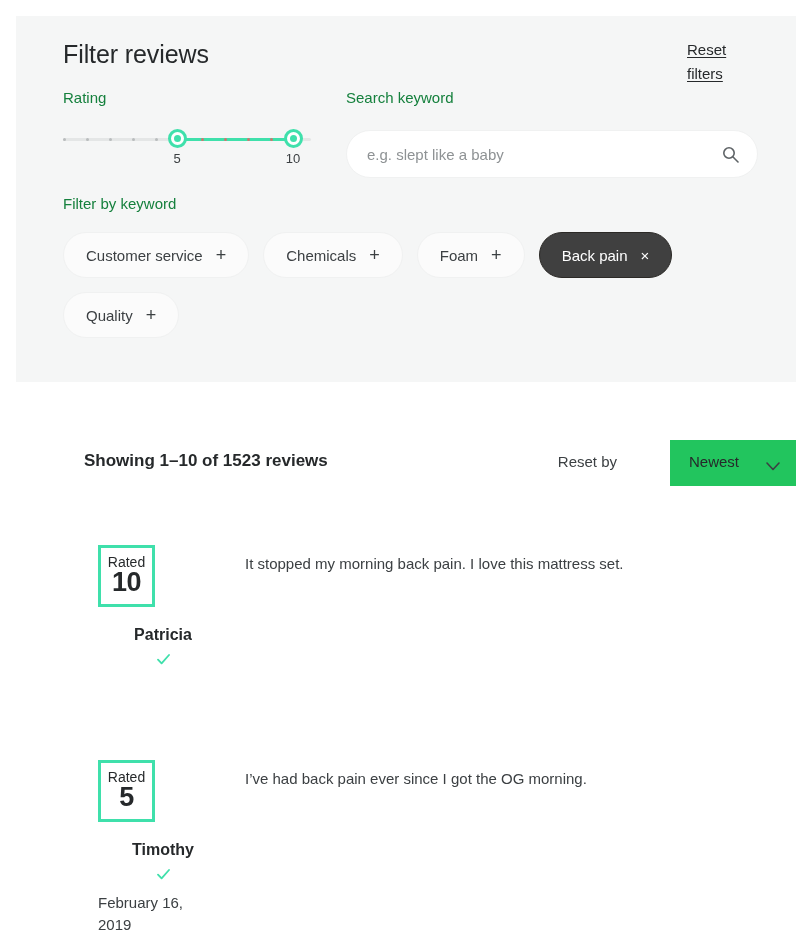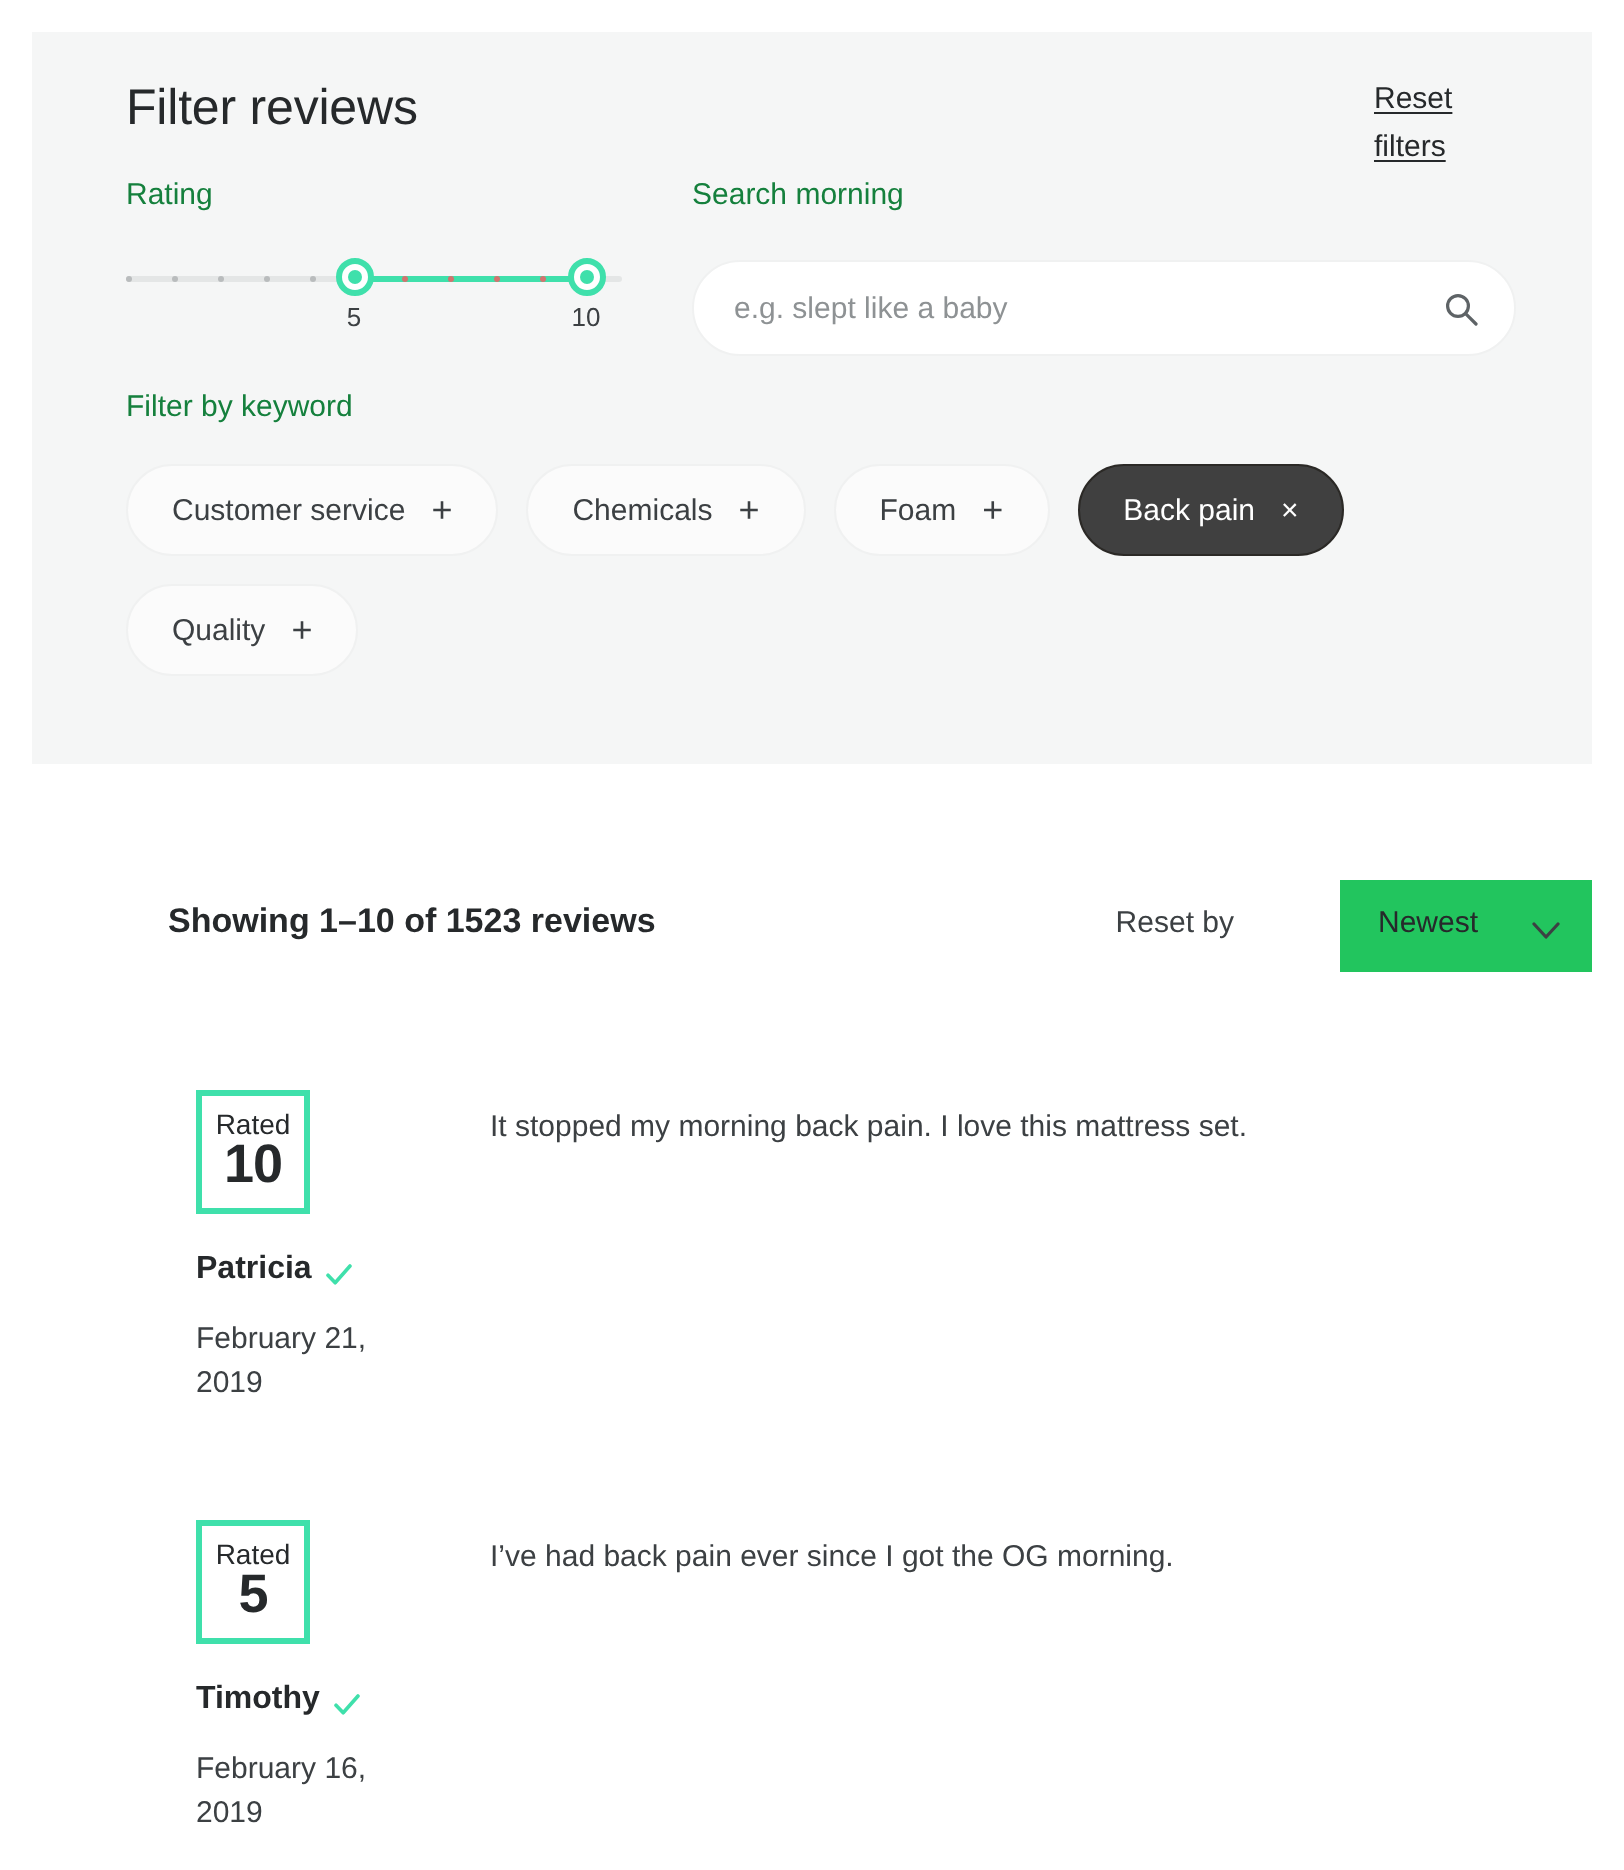--- a/index.html
+++ b/index.html
@@ -248,20 +248,21 @@
     font-size: 27px;
     font-weight: 700;
     color: #26292b;
     letter-spacing: -0.5px;
   }
   .reviewer {
     margin-top: 19px;
     display: flex;
     align-items: center;
     gap: 7px;
+    flex-direction: column;
   }
   .reviewer-name {
     font-size: 16px;
     font-weight: 700;
     color: #26292b;
   }
   .verified-icon { width: 13px; height: 11px; display: block; }
   .review-date {
     margin-top: 15px;
     width: 96px;
@@ -305,21 +306,21 @@
         <i class="on" style="left:207px"></i>
       </div>
       <div class="slider-thumb" style="left:114px"></div>
       <div class="slider-thumb" style="left:230px"></div>
       <div class="slider-val" style="left:114px">5</div>
       <div class="slider-val" style="left:230px">10</div>
     </div>
   </div>
 
   <div class="search-group">
-    <div class="field-label">Search morning</div>
+    <div class="field-label">Search keyword</div>
     <div class="search-box">
       <input class="search-input" type="text" placeholder="e.g. slept like a baby" style="">
       <span class="search-icon">
         <svg width="17" height="17" viewBox="0 0 17 17">
           <circle cx="7" cy="7" r="5.2" fill="none" stroke="#5e6366" stroke-width="1.6"></circle>
           <line x1="10.8" y1="10.8" x2="16" y2="16" stroke="#5e6366" stroke-width="1.6" stroke-linecap="round"></line>
         </svg>
       </span>
     </div>
   </div>
@@ -371,21 +372,20 @@
       <div class="rating-num">10</div>
     </div>
     <div class="reviewer">
       <span class="reviewer-name">Patricia</span>
       <span class="verified-icon">
         <svg width="13" height="11" viewBox="0 0 13 11">
           <polyline points="1,5.6 4.6,9.4 12,1" fill="none" stroke="#3fe0ab" stroke-width="1.8" stroke-linecap="round" stroke-linejoin="round"></polyline>
         </svg>
       </span>
     </div>
-    <div class="review-date">February 21, 2019</div>
   </div>
   <div class="review-body">It stopped my morning back pain. I love this mattress set.</div>
 </div>
 
 <div class="review" style="top:760px; height:215px;">
   <div class="review-meta">
     <div class="rating-box">
       <div class="rating-word">Rated</div>
       <div class="rating-num">5</div>
     </div>

